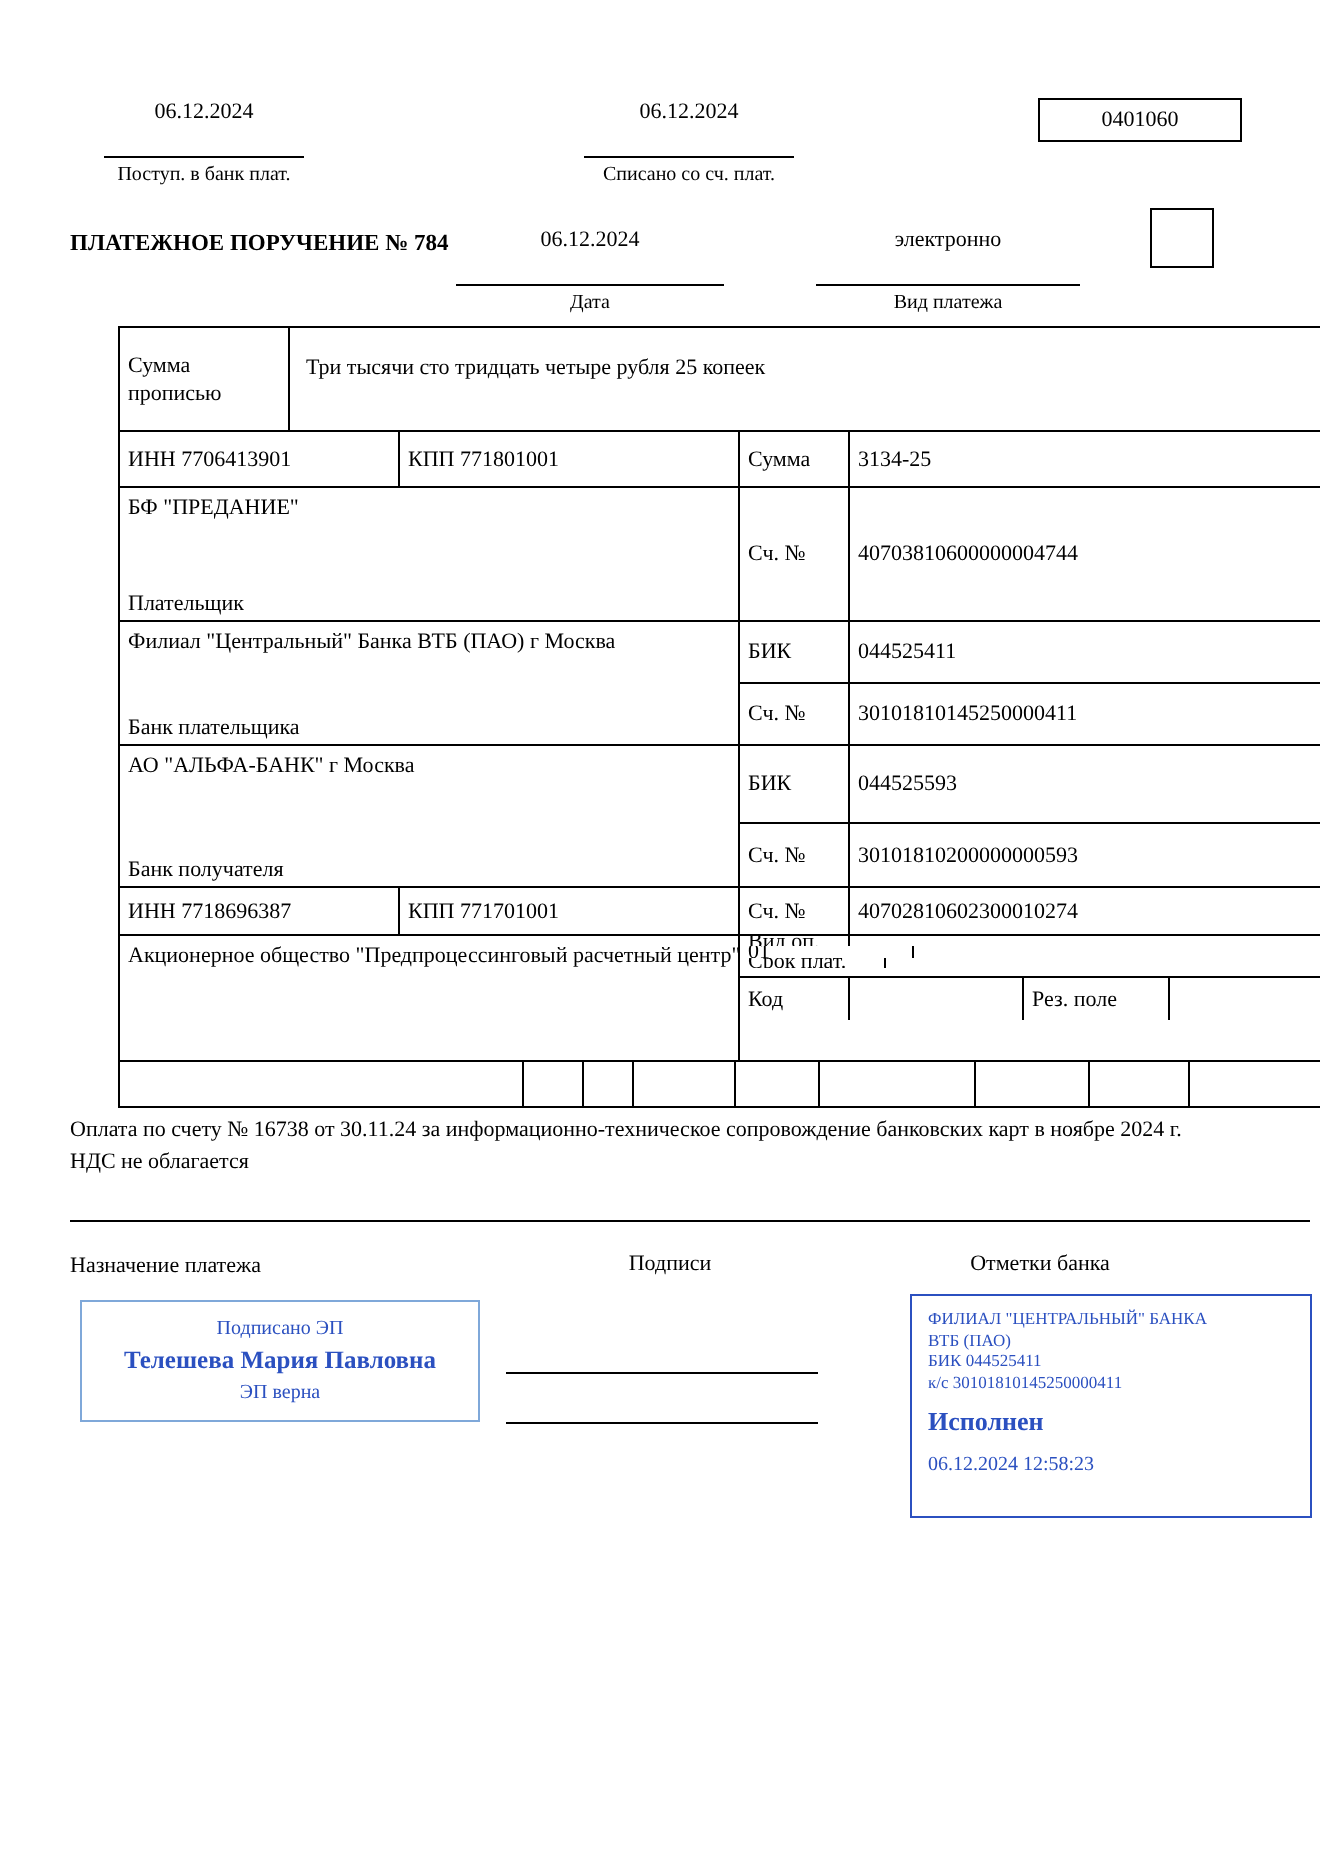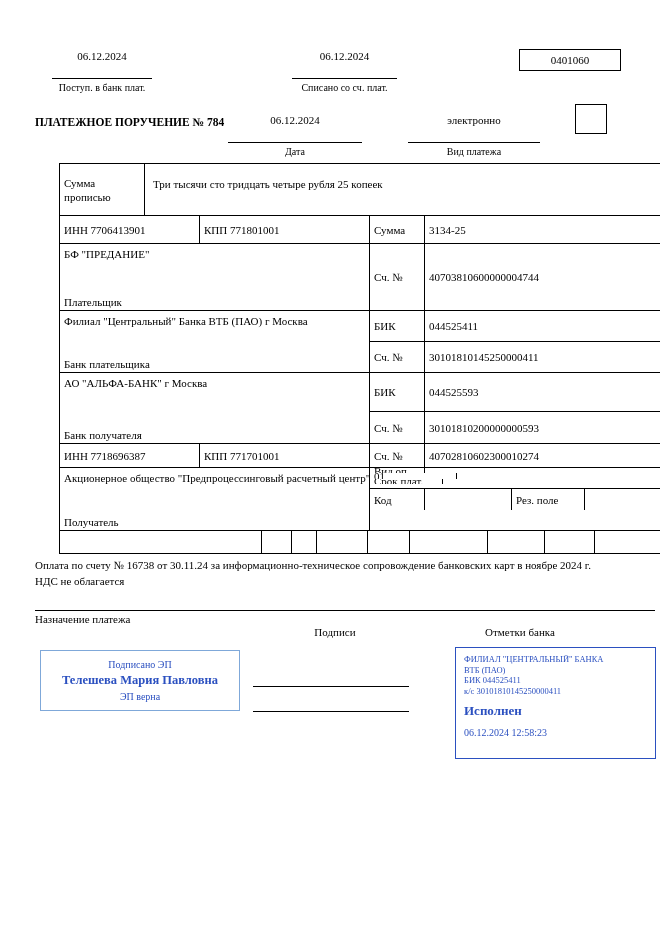--- a/index.html
+++ b/index.html
@@ -21,21 +21,21 @@
   .td  { border-right:1px solid #000; padding:2px 4px; overflow:hidden; }
   .td.last { border-right:none; }
   .vc  { display:flex; align-items:center; }
   .nw  { white-space:nowrap; }
   .spread { display:flex; flex-direction:column; justify-content:space-between; padding-top:4px; padding-bottom:2px; }
   .rcol { display:flex; flex-direction:column; }
   .sub  { display:flex; border-bottom:1px solid #000; }
   .sub.last { border-bottom:none; }
 
   .purpose { position:absolute; line-height:16px; white-space:nowrap; }
-  .purpose-label { position:absolute; border-top:1px solid #000; padding-top:2px; }
+  .purpose-label { position:absolute; border-top:1px solid #000; padding-top:16px; }
   .center-cap { position:absolute; text-align:center; }
   .sig-line { position:absolute; border-top:1px solid #000; }
 
   .ep-box { position:absolute; border:1px solid var(--ep_border, #7fa8d9);
             display:flex; flex-direction:column; align-items:center; justify-content:center;
             gap:3px; color:var(--ep_blue, #2b50c0); text-align:center; }
   .ep-small { font-size:10px; }
   .ep-name  { font-size:12.5px; font-weight:bold; white-space:nowrap; }
 
   .stamp { position:absolute; border:1px solid var(--stamp_blue, #2b50c0);
@@ -140,21 +140,20 @@
     <div class="tr" style="height:24px;">
       <div class="td vc nw" style="width:140px;">ИНН 7718696387</div>
       <div class="td vc nw" style="width:170px;">КПП 771701001</div>
       <div class="td vc nw" style="width:55px;">Сч. №</div>
       <div class="td vc last" style="flex:1;">40702810602300010274</div>
     </div>
 
     <div class="tr" style="height:63px;">
       <div class="td spread" style="width:310px;">
         <div class="nw">Акционерное общество "Предпроцессинговый расчетный центр"</div>
-        <div>Получатель</div>
       </div>
       <div class="rcol" style="flex:1;">
         <div class="sub" style="height:21px;flex-direction:column;">
           <div class="td vc nw" style="width:55px;">Вид оп.</div>
           <div class="td vc" style="width:87px;">01</div>
           <div class="td vc nw" style="width:73px;">Срок плат.</div>
           <div class="td vc last" style="flex:1;"></div>
         </div>
         <div class="sub last" style="height:21px;">
           <div class="td vc nw" style="width:55px;">Код</div>

